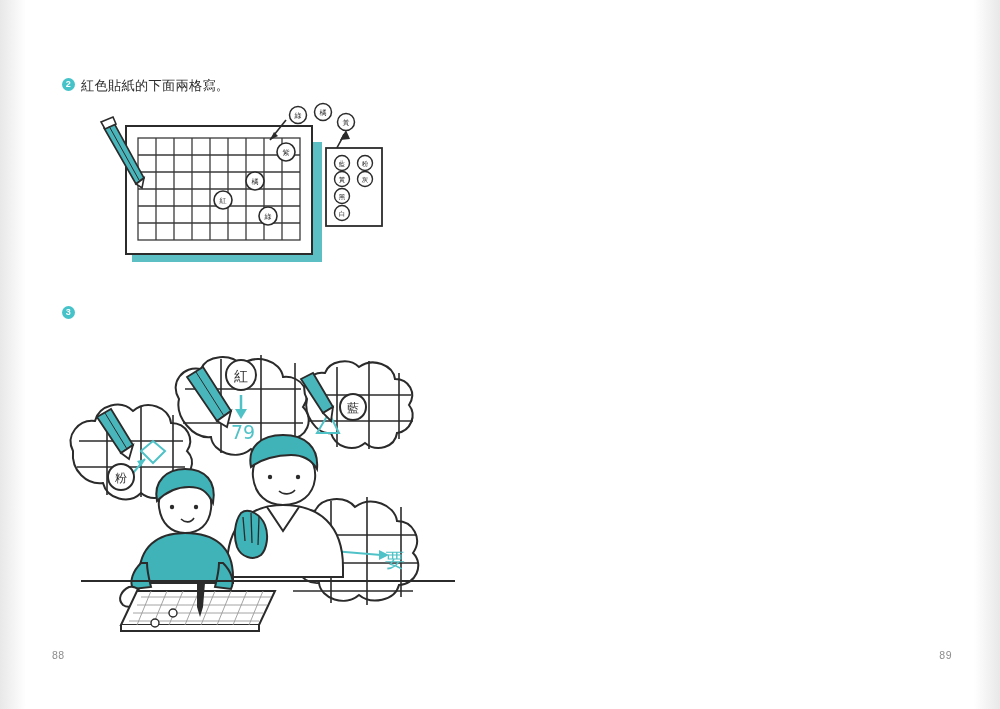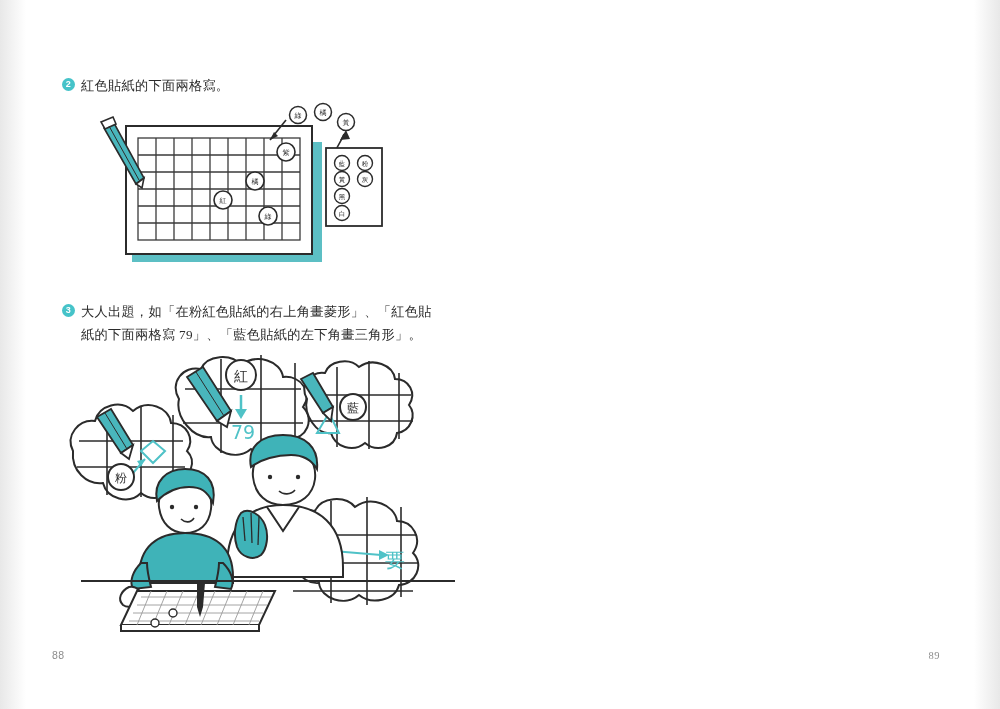--- a/index.html
+++ b/index.html
@@ -81,21 +81,21 @@
   .page-num {
     position: absolute;
     bottom: 48px;
     font-family: "Liberation Sans", sans-serif;
     font-size: 10.5px;
     color: #8c8c8c;
     letter-spacing: 0.5px;
     text-align: right;
   }
   .page-num-left  { left: 52px; }
-  .page-num-right { right: 60px; font-family: Liberation Serif, serif; }
+  .page-num-right { right: 48px; }
 
   
   svg { display: block; overflow: visible; }
 </style>
 </head>
 <body>
 
 <div class="spread">
   <div class="page-gutter-shadow"></div>
 
@@ -182,21 +182,20 @@
           <circle cx="254" cy="105" r="7.5" fill="#ffffff" stroke="#2b2b2b" stroke-width="1.4"></circle>
           <text x="254" y="107.5" fill="#2b2b2b">白</text>
         </g>
       </svg>
     </div>
 
     <div class="step3 body-text">
       <ul class="numlist">
         <li>
           <span class="num-badge">3</span>
-          <span>大人出題，如「在粉紅色貼紙的右上角畫菱形」、「紅色貼紙的下面兩格寫 79」、「藍色貼紙的左下角畫三角形」。</span>
         </li>
       </ul>
     </div>
 
     <div class="illo2">
       <svg viewBox="0 0 420 280" width="420" height="280">
         <defs>
           <g id="cloudshape"></g>
         </defs>
 

